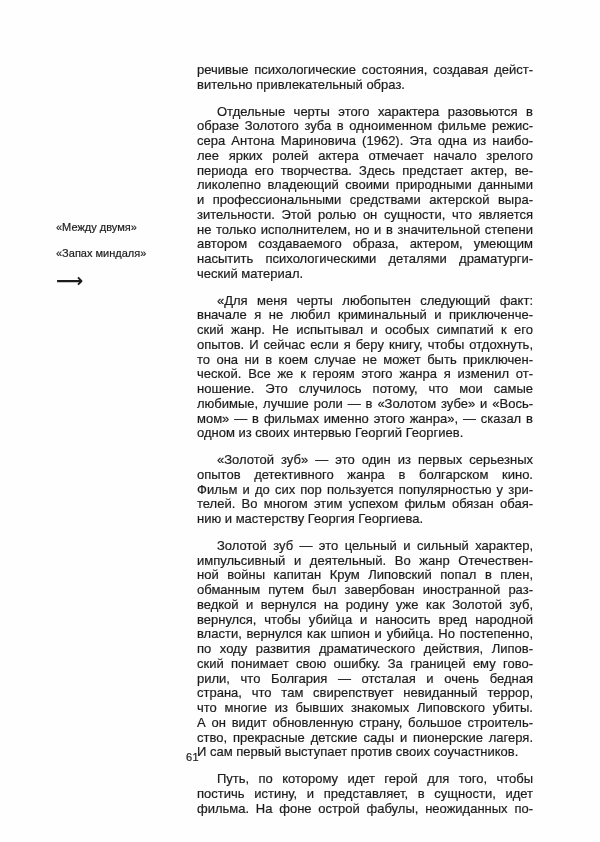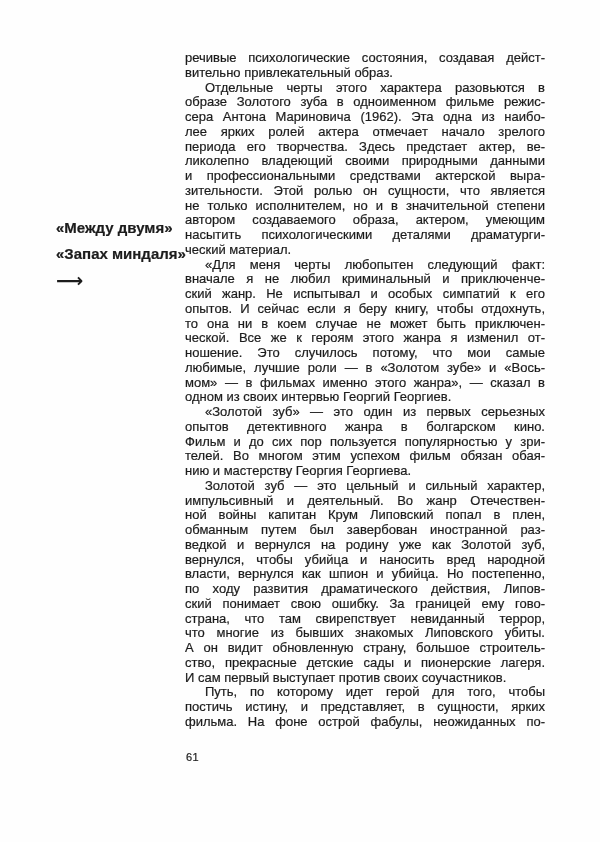--- a/index.html
+++ b/index.html
@@ -18,36 +18,36 @@
   }
   .text-column {
     position: absolute;
     left: 185px;
     top: 51px;
     width: 360px;
     font-size: 13px;
     line-height: 14.75px;
     -webkit-text-stroke: 0.2px currentColor;
   }
-  .paragraph { margin: 0; padding: 0; }
+  .paragraph { margin: 12px; padding: 0; }
   .line {
     text-align: justify;
     text-align-last: justify;
   }
   .line.indent { text-indent: 20px; }
   .line.last { text-align-last: left; }
   .margin-col {
     position: absolute;
     left: 56px;
     top: 221px;
     width: 125px;
   }
   .margin-note {
-    font-size: 15px;
-    font-weight: bold;
+    font-size: 11px;
+    font-weight: normal;
     line-height: 13px;
     margin-bottom: 13px;
     white-space: nowrap;
     -webkit-text-stroke: 0.2px currentColor;
   }
   .margin-arrow {
     margin-top: 7px;
     font-family: "DejaVu Sans", sans-serif;
     font-size: 19px;
     line-height: 14px;
@@ -115,28 +115,29 @@
       <div class="paragraph">
         <div class="line indent">Золотой зуб — это цельный и сильный характер,</div>
         <div class="line">импульсивный и деятельный. Во жанр Отечествен-</div>
         <div class="line">ной войны капитан Крум Липовский попал в плен,</div>
         <div class="line">обманным путем был завербован иностранной раз-</div>
         <div class="line">ведкой и вернулся на родину уже как Золотой зуб,</div>
         <div class="line">вернулся, чтобы убийца и наносить вред народной</div>
         <div class="line">власти, вернулся как шпион и убийца. Но постепенно,</div>
         <div class="line">по ходу развития драматического действия, Липов-</div>
         <div class="line">ский понимает свою ошибку. За границей ему гово-</div>
+        <div class="line">рили, что Болгария — отсталая и очень бедная</div>
         <div class="line">страна, что там свирепствует невиданный террор,</div>
         <div class="line">что многие из бывших знакомых Липовского убиты.</div>
         <div class="line">А он видит обновленную страну, большое строитель-</div>
         <div class="line">ство, прекрасные детские сады и пионерские лагеря.</div>
         <div class="line last">И сам первый выступает против своих соучастников.</div>
       </div>
       <div class="paragraph">
         <div class="line indent">Путь, по которому идет герой для того, чтобы</div>
-        <div class="line">постичь истину, и представляет, в сущности, ярких</div>
+        <div class="line">постичь истину, и представляет, в сущности, идет</div>
         <div class="line">фильма. На фоне острой фабулы, неожиданных по-</div>
       </div>
     </div>
 
   <div class="page-number">61</div>
 
 </div>
 
 </body></html>

